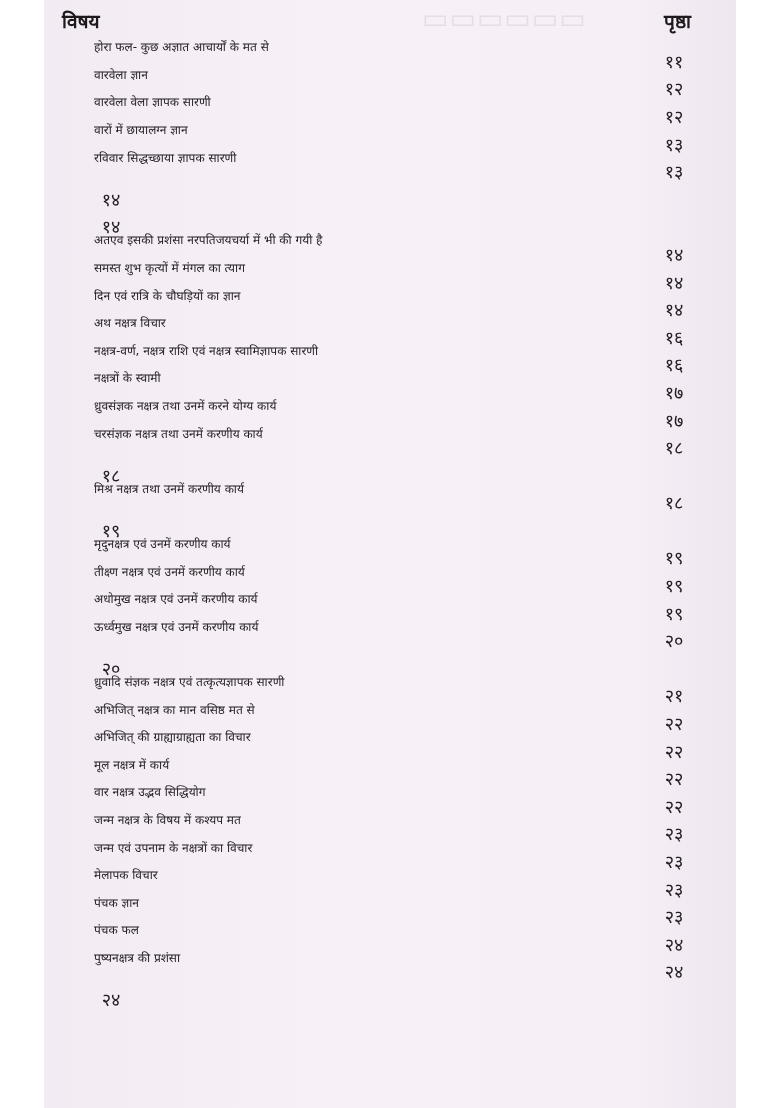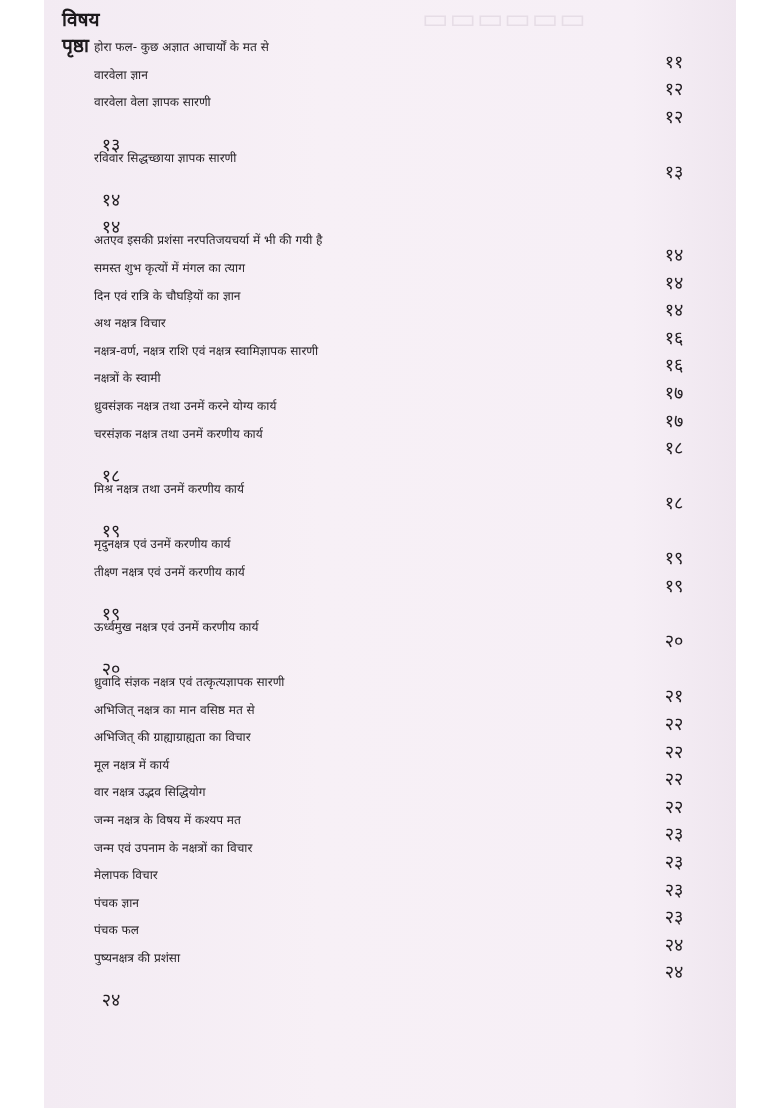--- a/index.html
+++ b/index.html
@@ -34,22 +34,21 @@
     letter-spacing: 1px;
   }
   .header-row {
     position: absolute;
     left: 18px;
     right: 45px;
     top: 6px;
     height: 28px;
     display: flex;
     justify-content: space-between;
-    align-items: flex-start;
-    flex-direction: column;
+    align-items: flex-end;
   }
   .header-row span {
     font-size: 19px;
     font-weight: bold;
     color: #1d1a1d;
   }
   .toc {
     position: absolute;
     left: 50px;
     right: 45px;
@@ -96,20 +95,21 @@
       </li>
       <li>
         <span class="title">वारवेला ज्ञान</span>
         <span class="pg">१२</span>
       </li>
       <li>
         <span class="title">वारवेला वेला ज्ञापक सारणी</span>
         <span class="pg">१२</span>
       </li>
       <li>
+        <span class="title">वारों में छायालग्न ज्ञान</span>
         <span class="pg">१३</span>
       </li>
       <li>
         <span class="title">रविवार सिद्धच्छाया ज्ञापक सारणी</span>
         <span class="pg">१३</span>
       </li>
       <li>
         <span class="pg">१४</span>
       </li>
       <li>
@@ -159,20 +159,21 @@
       </li>
       <li>
         <span class="title">मृदुनक्षत्र एवं उनमें करणीय कार्य</span>
         <span class="pg">१९</span>
       </li>
       <li>
         <span class="title">तीक्ष्ण नक्षत्र एवं उनमें करणीय कार्य</span>
         <span class="pg">१९</span>
       </li>
       <li>
+        <span class="title">अधोमुख नक्षत्र एवं उनमें करणीय कार्य</span>
         <span class="pg">१९</span>
       </li>
       <li>
         <span class="title">ऊर्ध्वमुख नक्षत्र एवं उनमें करणीय कार्य</span>
         <span class="pg">२०</span>
       </li>
       <li>
         <span class="pg">२०</span>
       </li>
       <li>

